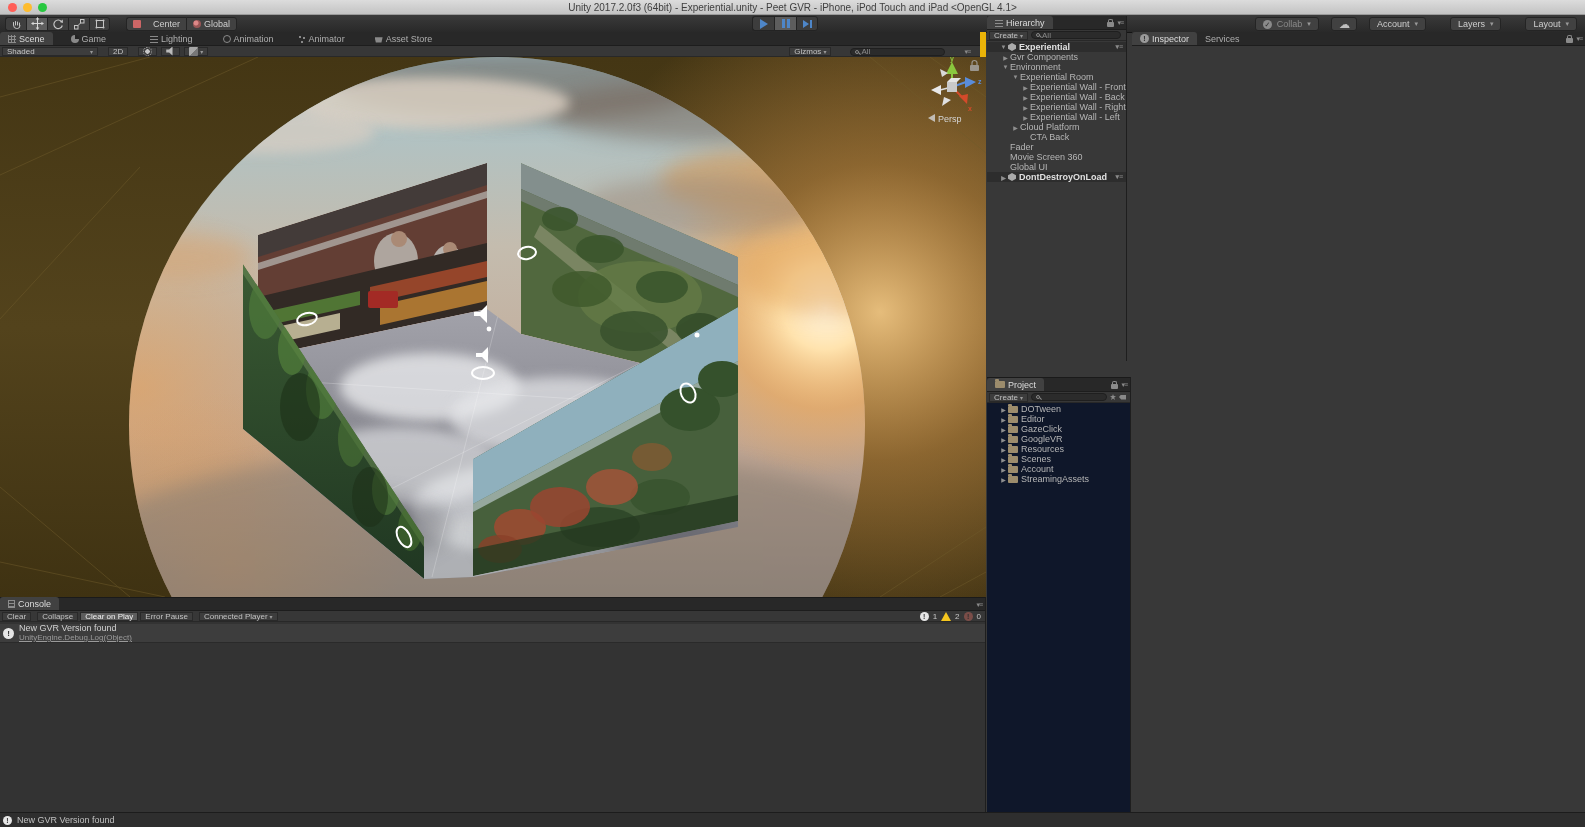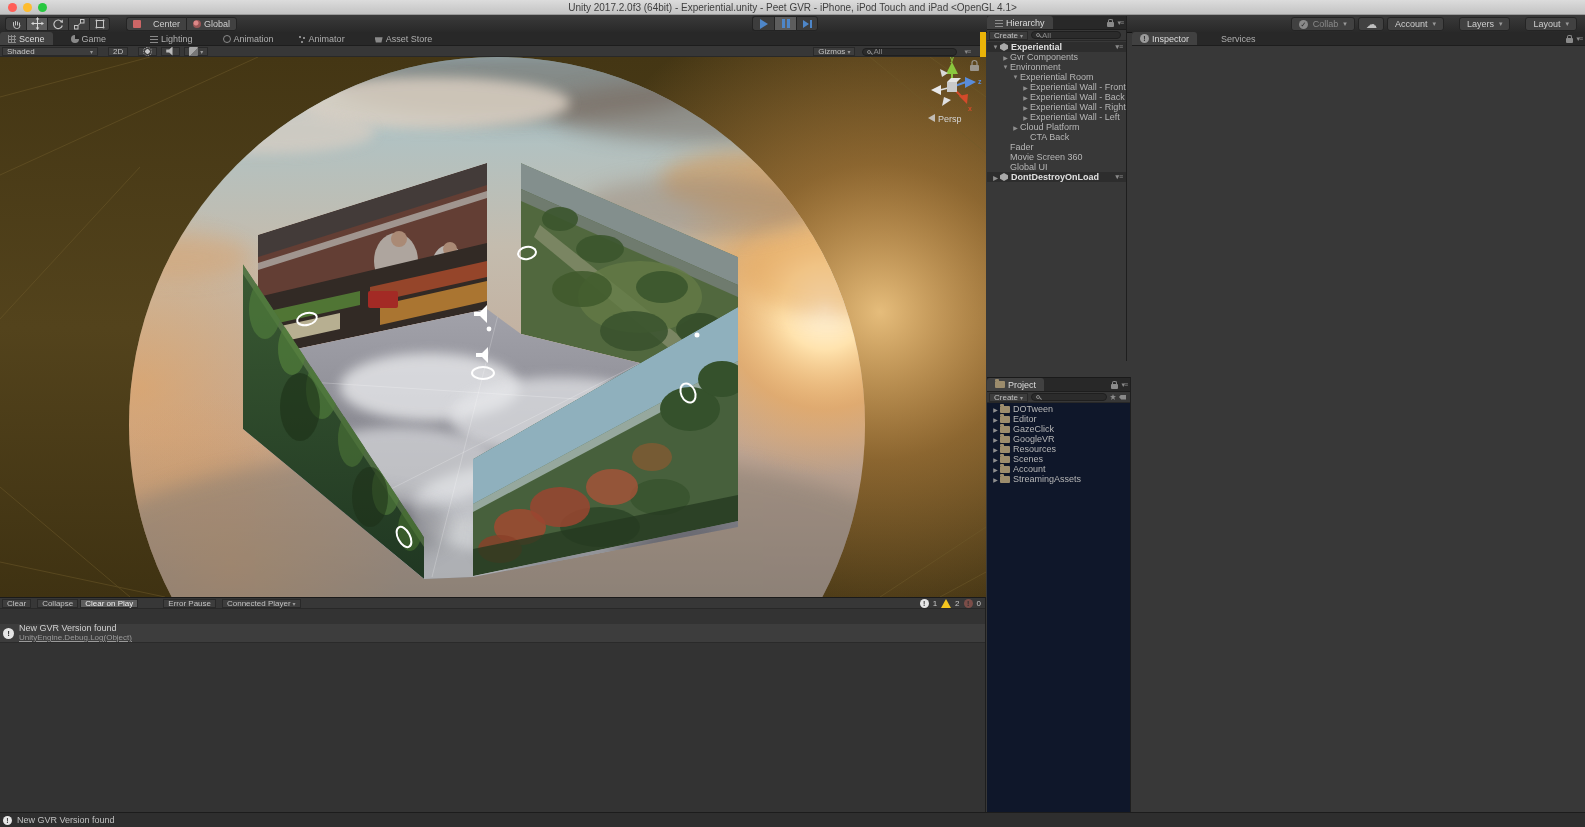--- a/index.html
+++ b/index.html
@@ -37,21 +37,21 @@
   .playbtn{width:22px;height:15px;background:#3d3d3d;border:1px solid #232323;border-right:none;
     display:flex;align-items:center;justify-content:center;gap:1px;}
   .playbtn:first-child{border-radius:3px 0 0 3px;}
   .playbtn:last-child{border-radius:0 3px 3px 0;border-right:1px solid #232323;}
   .playbtn.pressed{background:#5d5d5d;}
   .play-tri{width:0;height:0;border-left:8px solid #4e86c8;border-top:5px solid transparent;border-bottom:5px solid transparent;}
   .pausebars{display:flex;gap:2px;}
   .pbar{width:3px;height:9px;background:#4e86c8;}
   .step-tri{width:0;height:0;border-left:6px solid #4e86c8;border-top:4px solid transparent;border-bottom:4px solid transparent;}
   .stepbar{width:2px;height:8px;background:#4e86c8;}
-  .rightgroup{position:absolute;right:8px;top:2px;display:flex;gap:3px;align-items:center;}
+  .rightgroup{position:absolute;right:8px;top:2px;display:flex;gap:12px;align-items:center;}
   .ddbtn{height:14px;background:#414141;border:1px solid #242424;border-radius:3px;color:#cfcfcf;
     font-size:9px;display:flex;align-items:center;padding:0 7px;gap:5px;}
   .ddbtn .arrow{font-size:7px;color:#9a9a9a;}
   .ddbtn.dim{color:#8a8a8a;}
   .cloudbtn{width:26px;}
   .cloud-glyph{color:#c0c0c0;font-size:11px;line-height:10px;}
   .collab-ic{width:9px;height:9px;border-radius:50%;background:#8a8a8a;color:#2c2c2c;font-size:7px;
     line-height:9px;text-align:center;}
 
   
@@ -117,21 +117,21 @@
   .err-ic{width:9px;height:9px;border-radius:50%;background:#a05a52;opacity:.65;color:#2a2a2a;
     font-size:7px;font-weight:bold;text-align:center;line-height:9px;}
 
   
   .hier-panel{position:absolute;left:987px;top:16px;width:140px;height:345px;background:#383838;
     border-right:1px solid #1e1e1e;}
   .proj-panel{position:absolute;left:987px;top:377px;width:144px;height:435px;background:#0f172a;
     border-right:1px solid #1e1e1e;border-top:1px solid #1a1a1a;}
   .tree{position:absolute;left:0;top:26px;right:0;bottom:0;overflow:hidden;}
   .hrow{height:10px;display:flex;align-items:center;font-size:9px;color:#b6b6b6;white-space:nowrap;
-    padding-left:4px;position:relative;}
+    padding-left:12px;position:relative;}
   .hrow .exp{width:9px;font-size:6px;color:#8f8f8f;text-align:center;flex:none;}
   .hrow.d1{padding-left:14px;}
   .hrow.d2{padding-left:24px;}
   .hrow.d3{padding-left:34px;}
   .hrow.scene-row{background:#2d2d2d;color:#e0e0e0;font-weight:bold;}
   .hrow .rowmenu{position:absolute;right:3px;top:1px;color:#8a8a8a;font-size:7px;}
   .ucube{width:8px;height:8px;flex:none;margin-right:3px;background:#aaaaaa;
     clip-path:polygon(50% 0,100% 28%,100% 72%,50% 100%,0 72%,0 28%);}
   .folder{width:10px;height:7px;background:#9c8c6c;border-radius:1px;position:relative;margin-right:3px;flex:none;}
   .folder::before{content:'';position:absolute;top:-2px;left:0;width:4px;height:2px;background:#9c8c6c;
@@ -298,21 +298,21 @@
     <div class="minibtn">
         <span class="sicon sun-ic"></span>
       </div>
     <div class="minibtn" style="margin-left:4px;">
         <span class="sicon spk-ic"></span>
       </div>
     <div class="minibtn" style="margin-left:4px;">
       <span class="sicon img-ic"></span>
       <span class="arrow">▾</span>
     </div>
-    <div style="position:absolute;right:10px;top:1px;display:flex;align-items:center;gap:4px;">
+    <div style="position:absolute;right:10px;top:1px;display:flex;align-items:center;gap:16px;">
       <div class="minibtn">
         <span>Gizmos</span>
         <span class="arrow">▾</span>
       </div>
       <div class="searchpill" style="width:95px;flex:none;">
         <span class="mag"></span>
         <span>All</span>
       </div>
       <span class="pmenu">▾≡</span>
     </div>
@@ -537,31 +537,40 @@
       </g>
       <g opacity="0.8">
         <rect x="970" y="8" width="9" height="6" rx="1" fill="#aaaaaa"></rect>
         <path d="M972 8 v-2 a2.5 2.5 0 0 1 5 0 v2" stroke="#aaaaaa" stroke-width="1.2" fill="none"></path>
       </g>
     </svg>
   </div>
 </div>
 
 <div class="console-panel">
+  <div class="tabstrip" style="height:13px;">
+    <div class="tab active">
+      <span class="ticon ticon-lines" style="width:7px;height:8px;border:1px solid #9a9a9a;background-size:100% 100%;"></span>
+      <span>Console</span>
+    </div>
+    <div class="pright">
+        <span class="pmenu">▾≡</span>
+      </div>
+  </div>
   <div class="minibar">
     <div class="minibtn" style="margin-right:6px;">
       <span>Clear</span>
     </div>
     <div class="minibtn" style="margin-right:2px;">
       <span>Collapse</span>
     </div>
     <div class="minibtn toggled" style="margin-right:2px;">
       <span>Clear on Play</span>
     </div>
-    <div class="minibtn" style="margin-right:6px;margin-left:23px;">
+    <div class="minibtn" style="margin-right:6px;">
       <span>Error Pause</span>
     </div>
     <div class="minibtn">
       <span>Connected Player</span>
       <span class="arrow">▾</span>
     </div>
     <div class="counts">
       <span class="info-ic" style="width:9px;height:9px;line-height:9px;font-size:7px;">!</span>
       <span class="cnum">1</span>
       <span class="warn-ic"></span>
@@ -733,21 +742,21 @@
     </div>
   </div>
 </div>
 
 <div class="insp-panel">
   <div class="tabstrip">
     <div class="tab active">
       <span class="insp-ic">!</span>
       <span>Inspector</span>
     </div>
-    <div class="tab" style="margin-left:16px;">
+    <div class="tab" style="margin-left:0;">
       <span>Services</span>
     </div>
     <div class="pright">
       <span class="lock"></span>
       <span class="pmenu">▾≡</span>
     </div>
   </div>
   <div></div>
 </div>
 

